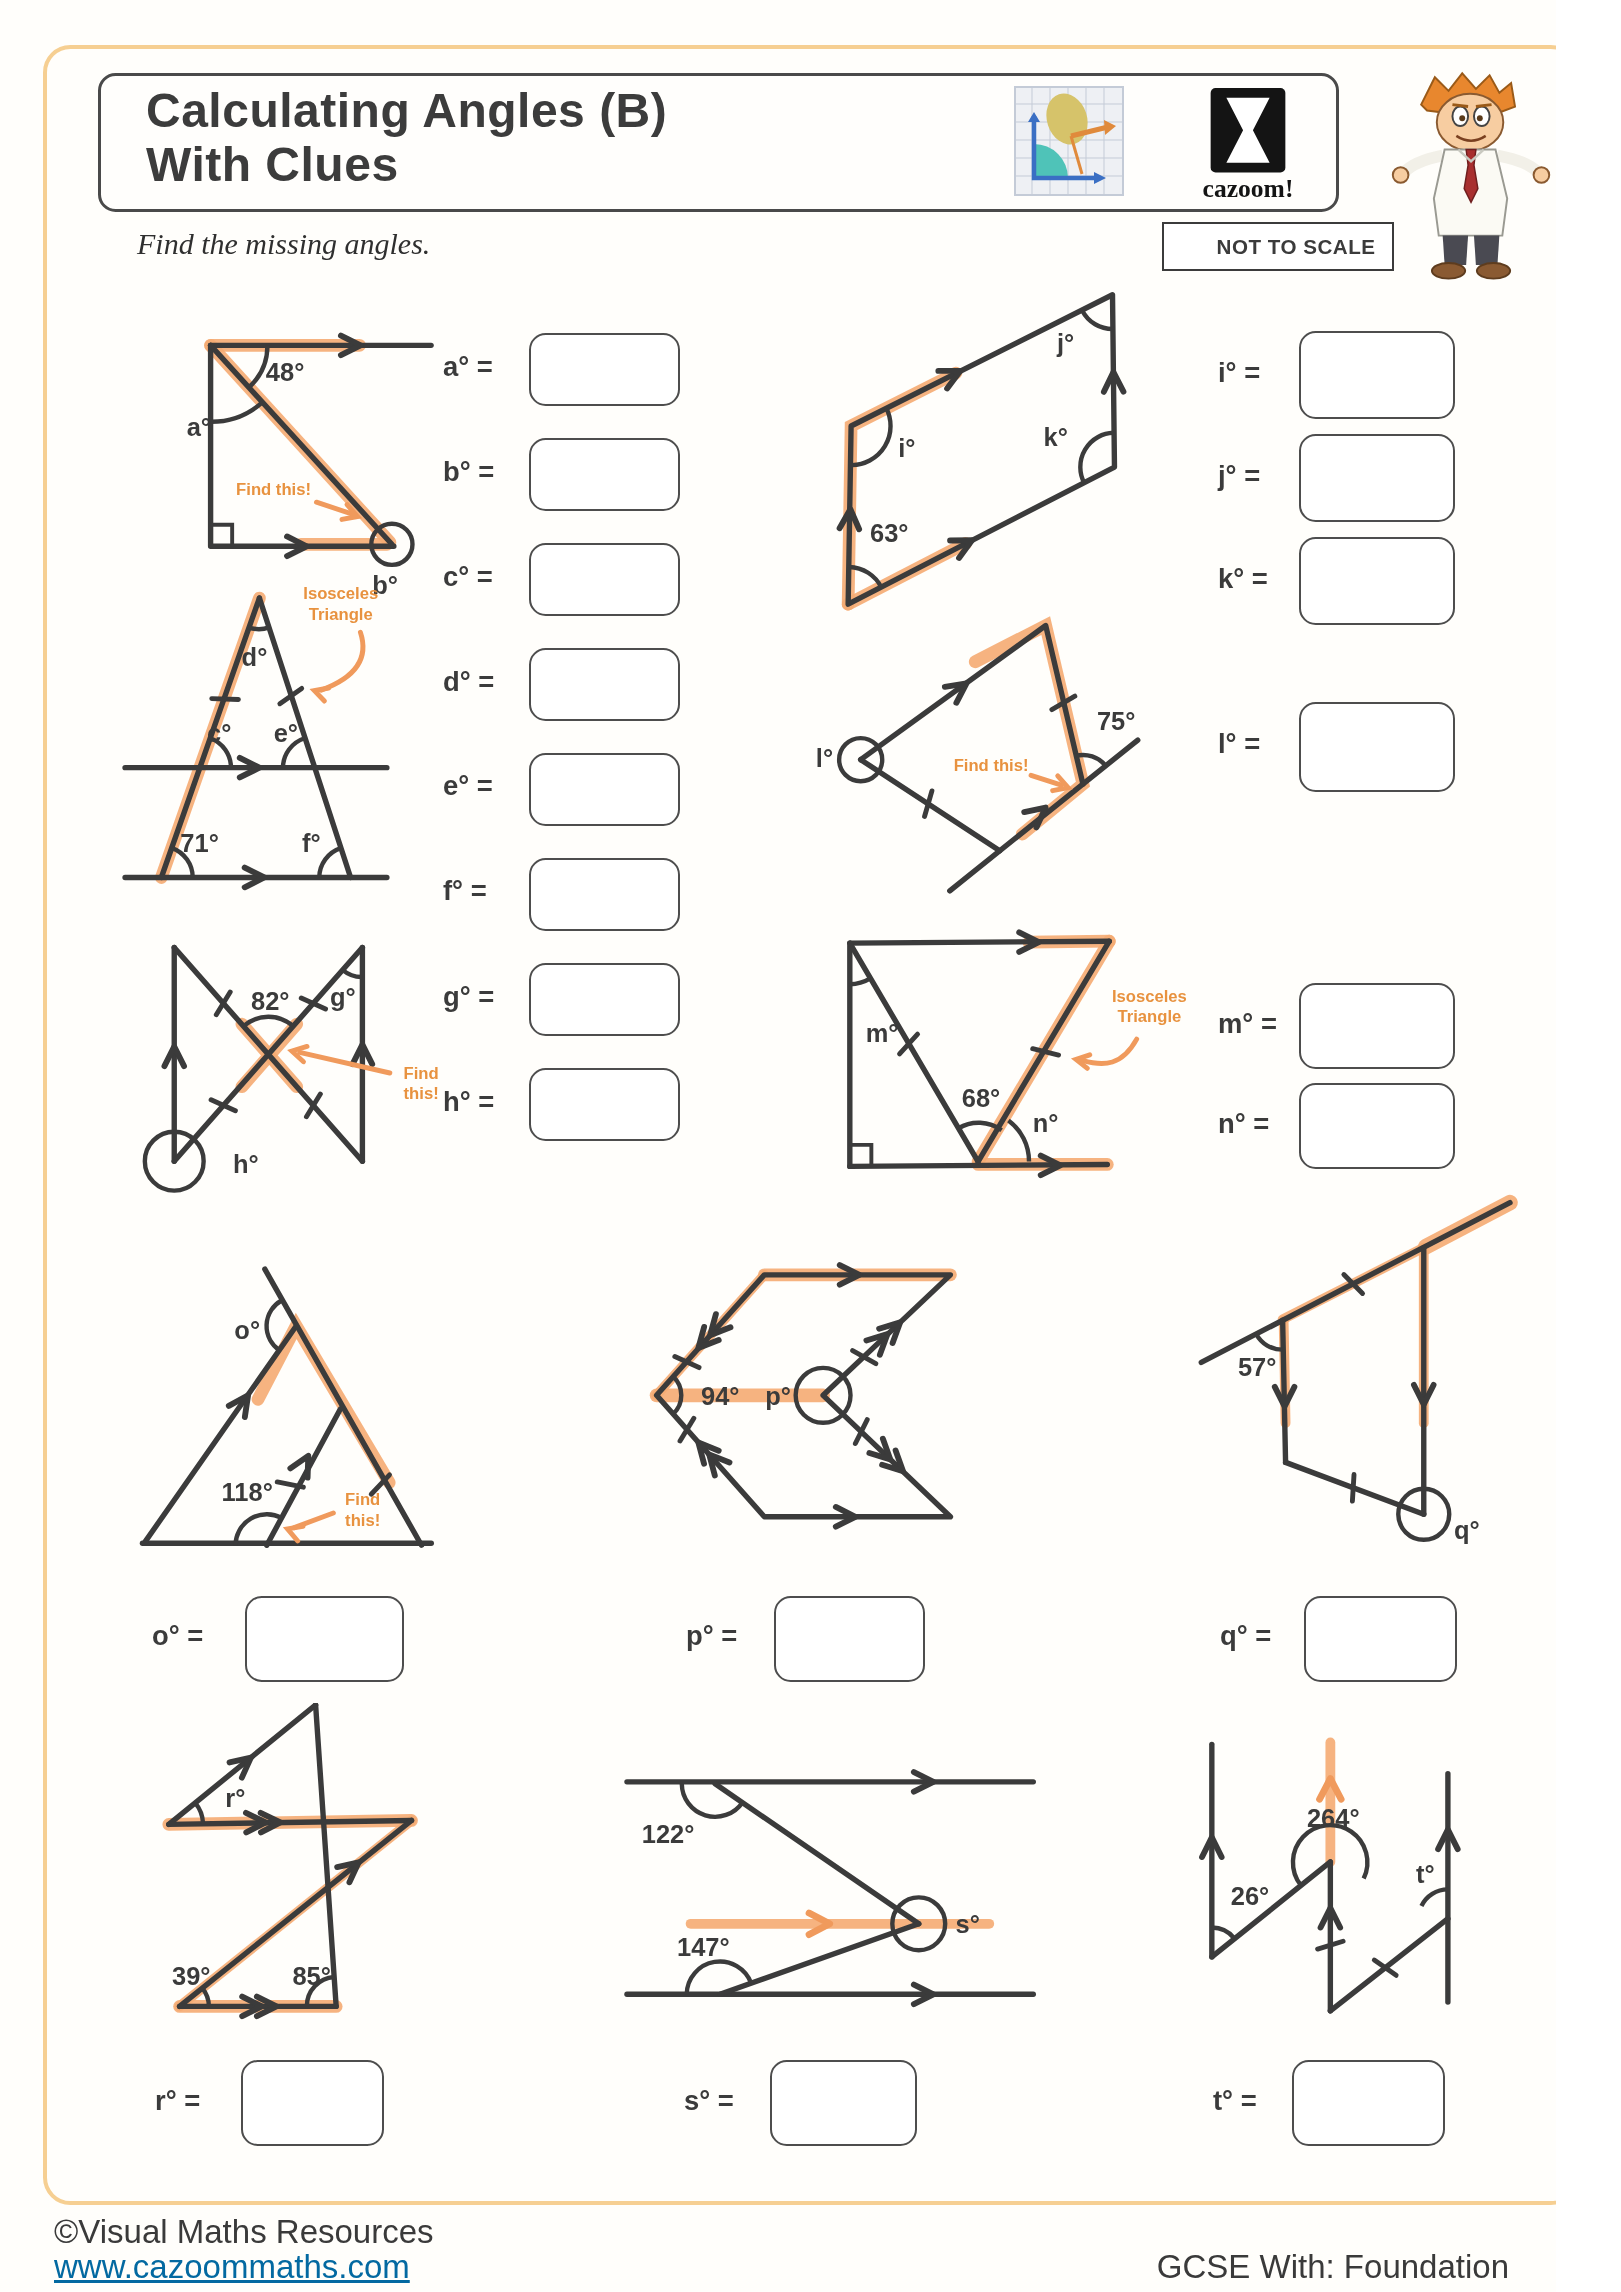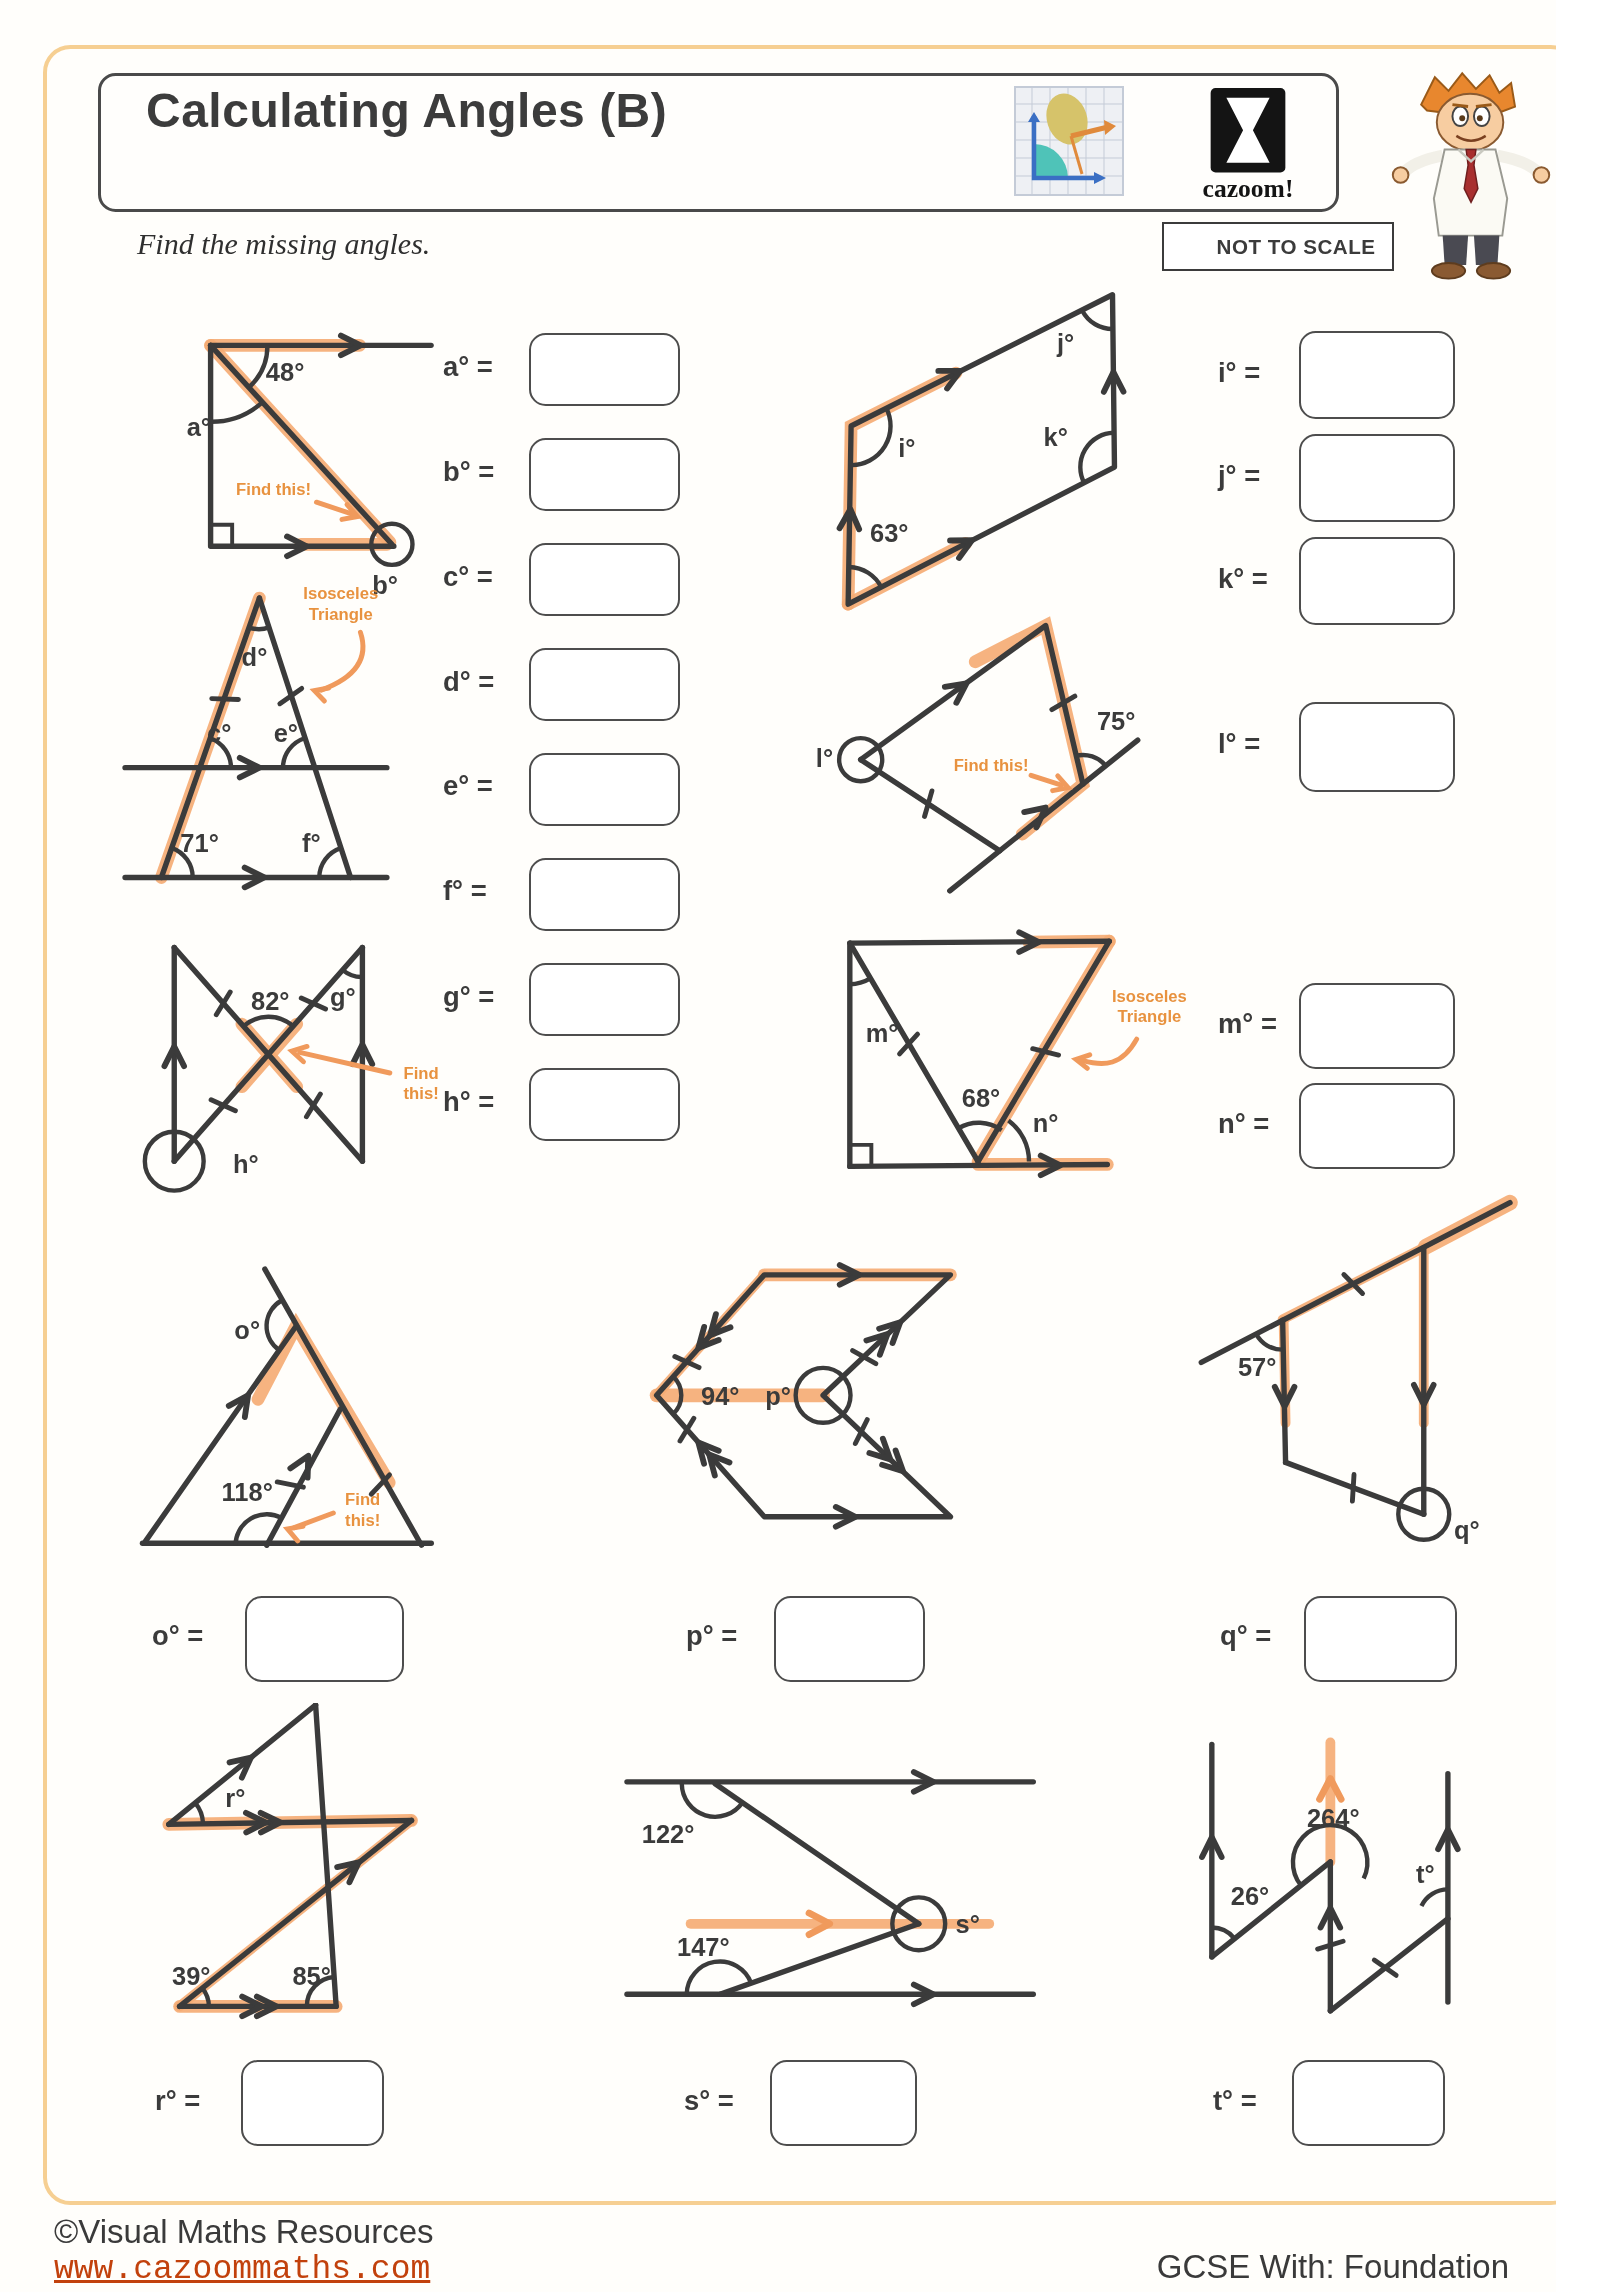--- a/index.html
+++ b/index.html
@@ -34,31 +34,32 @@
   .hl10{ stroke:#f5ab72; stroke-width:10; fill:none; stroke-linecap:round; opacity:.9; }
   .mk  { stroke:#3b3b3b; stroke-width:6; fill:none; stroke-linecap:round; stroke-linejoin:round; }
   .omk { stroke:#f09a5c; stroke-width:7; fill:none; stroke-linecap:round; stroke-linejoin:round; }
   .tk  { stroke:#3b3b3b; stroke-width:5; stroke-linecap:round; }
   .lbl { font:bold 26px "Liberation Sans", sans-serif; fill:#3b3b3b; }
   .olbl{ font:bold 17px "Liberation Sans", sans-serif; fill:#e8923f; }
   .oarrow { stroke:#f09a5c; stroke-width:5; fill:none; stroke-linecap:round; }
 
   
   .foot { position:absolute; font-size:33px; color:#3a3a3a; }
-  #site { color:#c2410c; text-decoration:underline;font-family:Liberation Mono, monospace; }
+  #site { color:#0369a1; text-decoration:underline; }
 </style>
 </head>
 <body>
 
 <div id="page">
   <div id="frame"></div>
 
   <div id="titlebox">
     <div id="title">
       <div>Calculating Angles (B)</div>
+      <div>With Clues</div>
     </div>
 
     <svg class="abs" style="left:913px;top:9.8px" width="110" height="110" viewBox="0 0 110 110">
       <rect x="1" y="1" width="108" height="108" fill="#eef0f4" stroke="#c4cbd7" stroke-width="2"></rect>
       <g stroke="#c4cbd7" stroke-width="1">
         <path d="M18,1 V109 M36,1 V109 M54,1 V109 M72,1 V109 M90,1 V109"></path>
         <path d="M1,18 H109 M1,36 H109 M1,54 H109 M1,72 H109 M1,90 H109"></path>
       </g>
       <ellipse cx="53" cy="33" rx="20" ry="26" fill="#d6c36a" transform="rotate(-18 53 33)"></ellipse>
       <path d="M20,92 L20,58 A34,34 0 0 1 54,92 Z" fill="#4fc3b8"></path>

